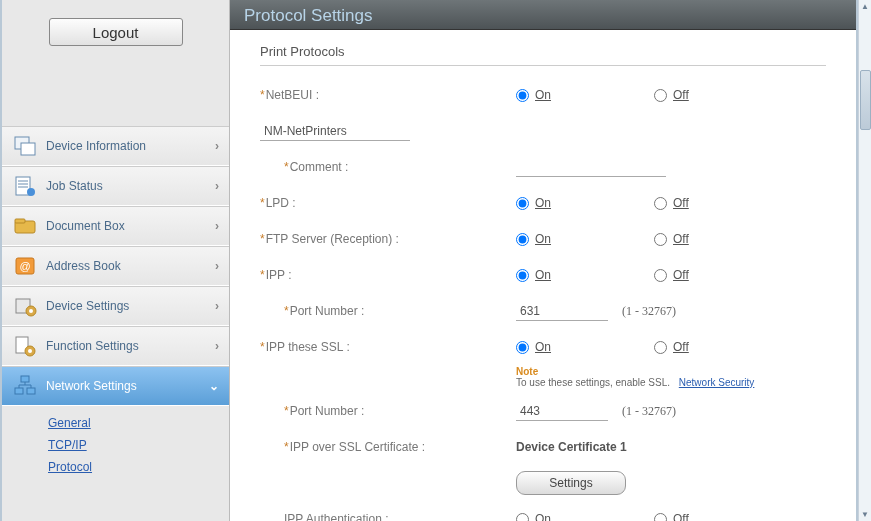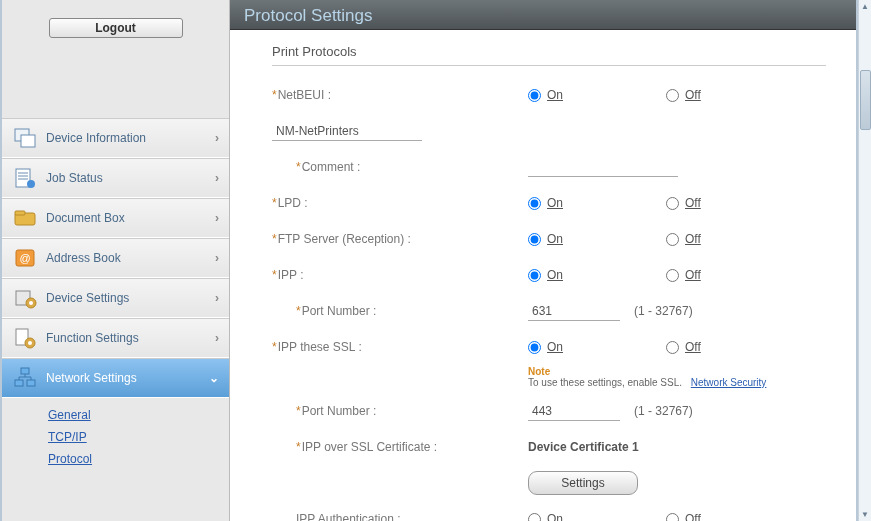--- a/index.html
+++ b/index.html
@@ -24,26 +24,26 @@
     width: 228px;
     background: #e8e8e8;
     border-right: 1px solid #bbb;
     padding-top: 18px;
     display: flex;
     flex-direction: column;
   }
   .logout-btn {
     margin: 0 auto 80px auto;
     width: 134px;
-    height: 20px;
+    height: 28px;
     background: linear-gradient(#fdfdfd, #e2e2e2);
     border: 1px solid #888;
     border-radius: 3px;
-    font-weight: bold;
-    font-size: 12px;
+    font-weight: normal;
+    font-size: 15px;
     cursor: pointer;
     color: #333;
   }
   .nav-item {
     display: flex;
     align-items: center;
     height: 40px;
     padding: 0 10px 0 10px;
     border-top: 1px solid #ccc;
     border-bottom: 1px solid #fff;
@@ -93,21 +93,21 @@
     height: 30px;
     background: linear-gradient(#6e7578, #4d5356);
     color: #b8d4e8;
     font-size: 17px;
     padding: 6px 14px;
     border-bottom: 1px solid #333;
   }
   .panel-body {
     flex: 1;
     overflow-y: auto;
-    padding: 14px 30px 10px 42px;
+    padding: 14px 30px 10px 30px;
     color: #555;
   }
   .section-title {
     font-size: 13px;
     color: #555;
     margin-bottom: 6px;
   }
   .hrline {
     border: none;
     border-top: 1px solid #ccc;
@@ -144,20 +144,21 @@
     border-bottom: 1px solid #aaa;
     padding: 2px 4px;
     font-size: 12px;
     color: #555;
     background: transparent;
   }
   .text-input.wide { width: 150px; }
   .range-hint {
     margin-left: 14px;
     color: #666;
+    font-family: Liberation Serif, serif;
   }
   .note-block {
     margin-left: 256px;
     margin-top: -2px;
     margin-bottom: 8px;
     font-size: 10px;
   }
   .note-block .ntitle { color: #d98b1f; font-weight: bold; display: block; }
   .note-block .ntext { color: #666; }
   .note-block a { color: #2a5db0; text-decoration: underline; cursor: pointer; margin-left: 6px; }

